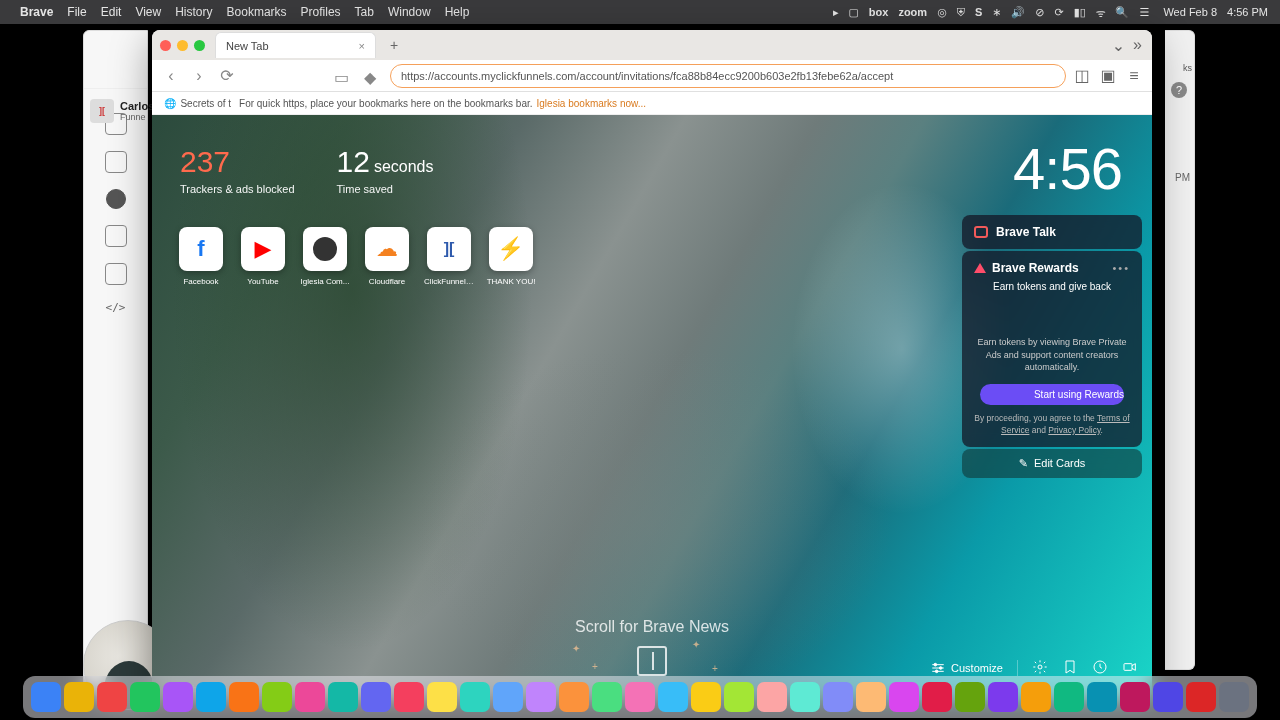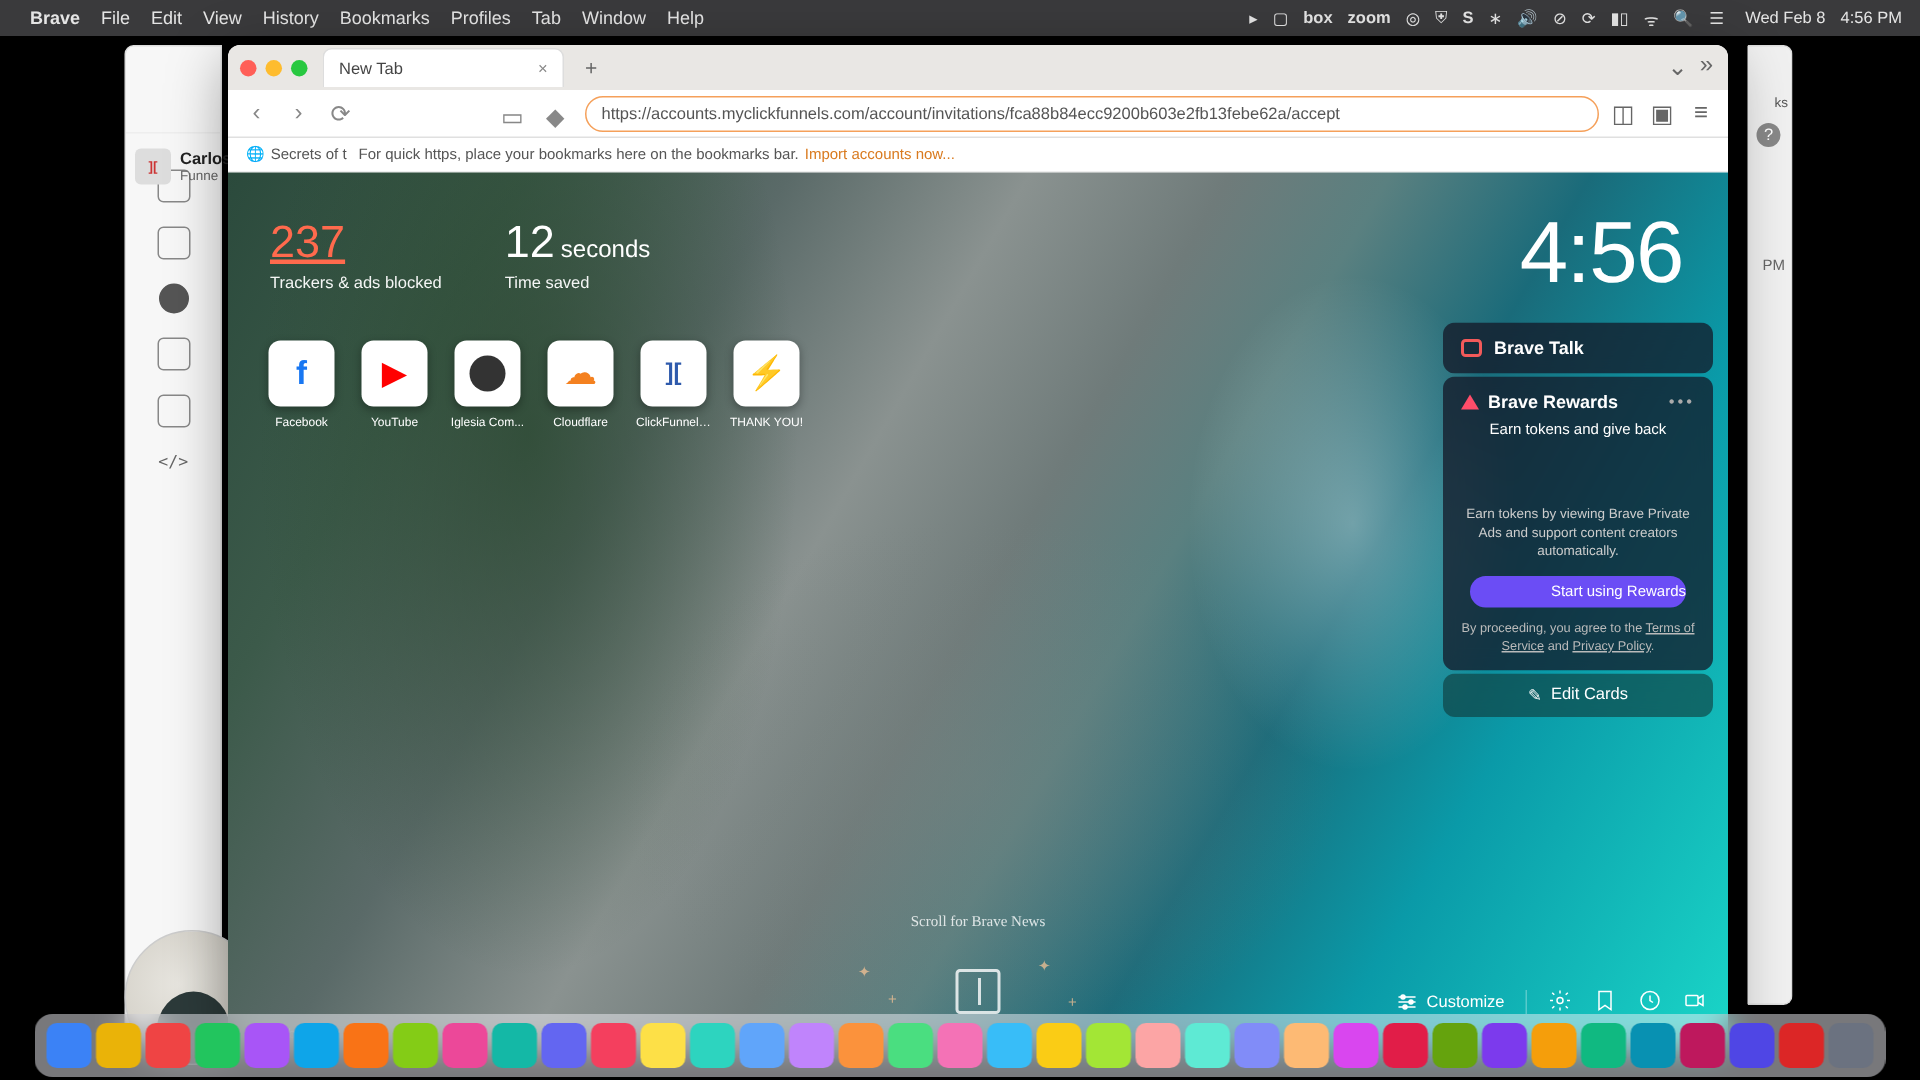--- a/index.html
+++ b/index.html
@@ -55,21 +55,21 @@
 .bookmarkbar .import { color: #d97a1e; }
 
 
 .ntp { position: relative; height: calc(100% - 85px); background: linear-gradient(120deg, #2b4a3c 0%, #3c5a4a 15%, #5a6a68 28%, #8a9290 40%, #6f7b7a 50%, #5a8080 58%, #1a6b7a 68%, #0a9aa8 80%, #1ad6c8 100%); overflow: hidden; color: #fff; }
 .ntp::before { content:''; position:absolute; inset:0; background: radial-gradient(ellipse 300px 600px at 20% 30%, rgba(40,70,45,0.7), transparent 60%), radial-gradient(ellipse 200px 300px at 75% 40%, rgba(255,255,255,0.35), transparent 55%), radial-gradient(ellipse 400px 300px at 50% 70%, rgba(120,130,128,0.4), transparent 60%); }
 
 .stats { position: absolute; top: 30px; left: 28px; display: flex; gap: 42px; }
 .stat .num { font-size: 30px; font-weight: 300; display: flex; align-items: baseline; gap: 4px; }
 .stat .num .unit { font-size: 16px; font-weight: 400; }
 .stat .label { font-size: 11px; margin-top: 4px; opacity: 0.95; }
-.stat.blocked .num { color: #ff6a4d; text-decoration: underline; }
+.stat.blocked .num { color: #ff6a4d; }
 
 .clock { position: absolute; top: 20px; right: 30px; font-size: 58px; font-weight: 300; letter-spacing: -1px; }
 
 .favs { position: absolute; top: 112px; left: 24px; display: flex; gap: 12px; }
 .fav { display: flex; flex-direction: column; align-items: center; gap: 6px; width: 50px; }
 .fav .tile { width: 44px; height: 44px; background: #fff; border-radius: 8px; display: flex; align-items: center; justify-content: center; font-size: 22px; box-shadow: 0 2px 6px rgba(0,0,0,0.3); }
 .fav .flabel { font-size: 8px; text-align: center; overflow: hidden; text-overflow: ellipsis; white-space: nowrap; width: 50px; }
 .fav .fb { color: #1877f2; font-weight: 800; }
 .fav .yt { color: #ff0000; }
 .fav .gl { background:#333; border-radius:50%; width:24px; height:24px; }
@@ -86,21 +86,21 @@
 .card.rewards .row1 { display: flex; align-items: center; gap: 6px; margin-bottom: 6px; }
 .card.rewards .tri { width:0; height:0; border-left:6px solid transparent; border-right:6px solid transparent; border-bottom:10px solid #ff4d6a; }
 .card.rewards .more { margin-left: auto; letter-spacing: 2px; color: #aaa; }
 .card.rewards .sub { text-align: center; font-size: 10px; margin-bottom: 6px; }
 .card.rewards .desc { text-align: center; font-size: 9px; color: #ccc; line-height: 1.4; margin-bottom: 10px; margin-top: 44px; }
 .card.rewards .cta { background: #6b4df5; border-radius: 14px; padding: 5px 0; text-align: right; font-size: 10px; margin: 0 6px 8px; }
 .card.rewards .terms { text-align: center; font-size: 8.5px; color: #bbb; line-height: 1.4; }
 .card.rewards .terms u { text-decoration: underline; }
 .card.edit { background: rgba(15, 55, 55, 0.6); display: flex; align-items: center; justify-content: center; gap: 6px; padding: 8px; font-size: 11px; }
 
-.scroll-hint { position: absolute; bottom: 80px; left: 50%; transform: translateX(-50%); font-size: 10px; opacity: 0.8; font-family: Liberation Serif, serif; }
+.scroll-hint { position: absolute; bottom: 64px; left: 50%; transform: translateX(-50%); font-size: 16px; opacity: 0.8; }
 .photo-credit { position: absolute; bottom: 6px; left: 14px; font-size: 9px; opacity: 0.7; }
 
 .footer { position: absolute; bottom: 0; left: 0; right: 0; height: 64px; display: flex; align-items: center; padding: 0 14px; }
 .footer .book { width: 30px; height: 30px; border: 2px solid rgba(255,255,255,0.8); border-radius: 3px; position: absolute; left:50%; transform:translateX(-50%); bottom:24px; }
 .footer .book::before { content:''; position:absolute; top:4px; bottom:4px; left:50%; width:1.5px; background:rgba(255,255,255,0.8); }
 .footer .right { margin-left: auto; display: flex; align-items: center; gap: 14px; font-size: 11px; }
 .footer .right .cust { display: flex; align-items: center; gap: 5px; }
 .footer .right .sep { width:1px; height:16px; background:rgba(255,255,255,0.3); }
 .footer svg { width:16px; height:16px; stroke:#fff; fill:none; stroke-width:1.5; }
 .sparkle { position:absolute; color:rgba(255,200,150,0.7); font-size:10px; }
@@ -202,21 +202,21 @@
     </div>
     <div class="rbtn">◫</div>
     <div class="rbtn">▣</div>
     <div class="rbtn">≡</div>
   </div>
 
   <div class="bookmarkbar">
     <span>🌐</span>
     <span style="font-size:10px;color:#555">Secrets of t</span>
     <span style="margin-left:4px">For quick https, place your bookmarks here on the bookmarks bar.</span>
-    <span class="import">Import accounts now...</span>
+    <span class="import">Iglesia bookmarks now...</span>
   </div>
 
   <div class="ntp">
 
     <div class="stats">
       <div class="stat blocked">
         <div class="num">
             <span>237</span>
           </div>
         <div class="label">Trackers &amp; ads blocked</div>

